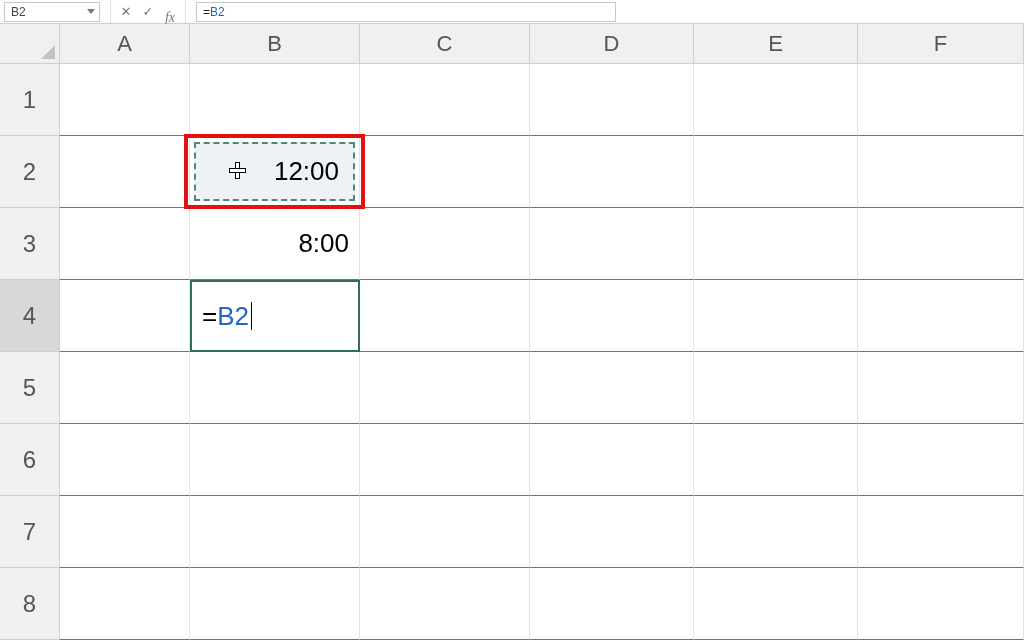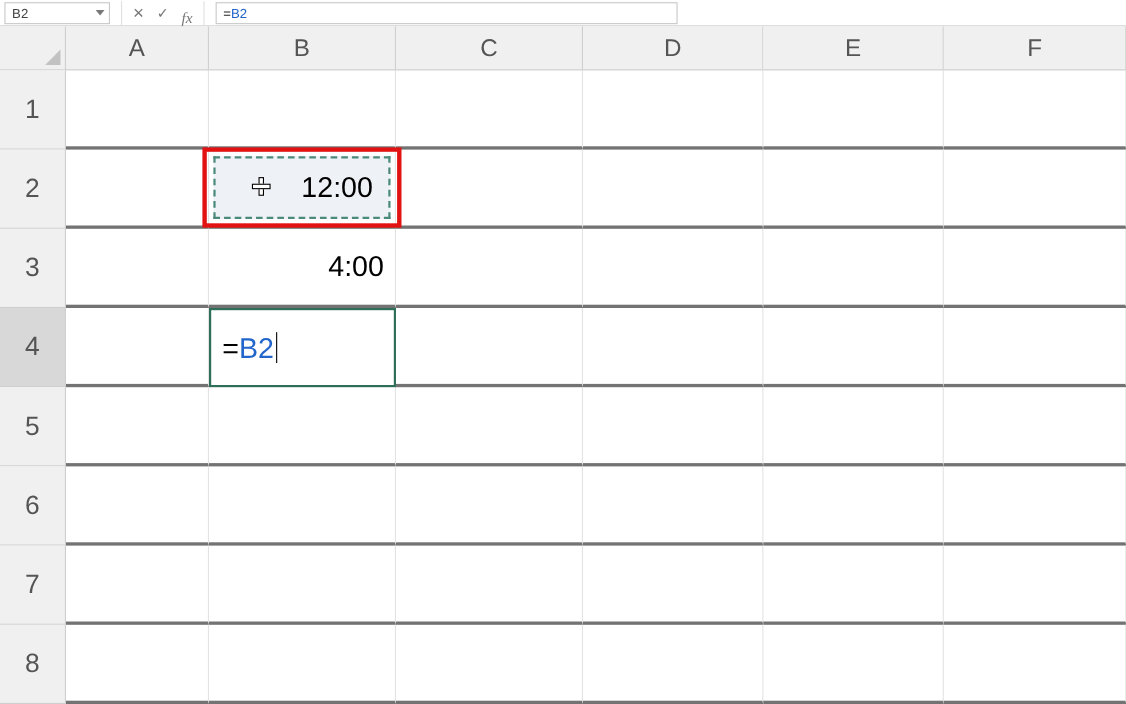--- a/index.html
+++ b/index.html
@@ -53,21 +53,21 @@
   .rowhdrs { position: absolute; left: 0; top: 40px; width: 60px; }
   .rowhdr {
     width: 60px; background: #f0f0f0; border-right: 1px solid #cfcfcf;
     border-bottom: 1px solid #cfcfcf; display: flex; align-items: center;
     justify-content: center; font-size: 24px; color: #555;
   }
   .rowhdr.active { background: #d8d8d8; }
   .cells { position: absolute; left: 60px; top: 40px; right: 0; bottom: 0; }
   .row { display: flex; }
   .cell {
-    border-right: 1px solid #e3e3e3; border-bottom: 3px solid #737373;
+    border-right: 1px solid #e3e3e3; border-bottom: 1px solid #737373;
     display: flex; align-items: center; justify-content: flex-end;
     padding: 0 10px; font-size: 26px; color: #000;
   }
 
   
   .cA { width: 130px; } .cB { width: 170px; } .cC { width: 170px; }
   .cD { width: 164px; } .cE { width: 164px; } .cF { width: 166px; }
   .r  { height: 72px; }
 
   
@@ -176,21 +176,21 @@
       </div>
       <div class="cell cC r"></div>
       <div class="cell cD r"></div>
       <div class="cell cE r"></div>
       <div class="cell cF r"></div>
     </div>
 
     <div class="row">
       <div class="cell cA r"></div>
       <div class="cell cB r">
-          <span>4:00</span>
+          <span>8:00</span>
         </div>
       <div class="cell cC r"></div>
       <div class="cell cD r"></div>
       <div class="cell cE r"></div>
       <div class="cell cF r"></div>
     </div>
 
     <div class="row">
       <div class="cell cA r"></div>
       <div class="cell cB r b4-edit">

